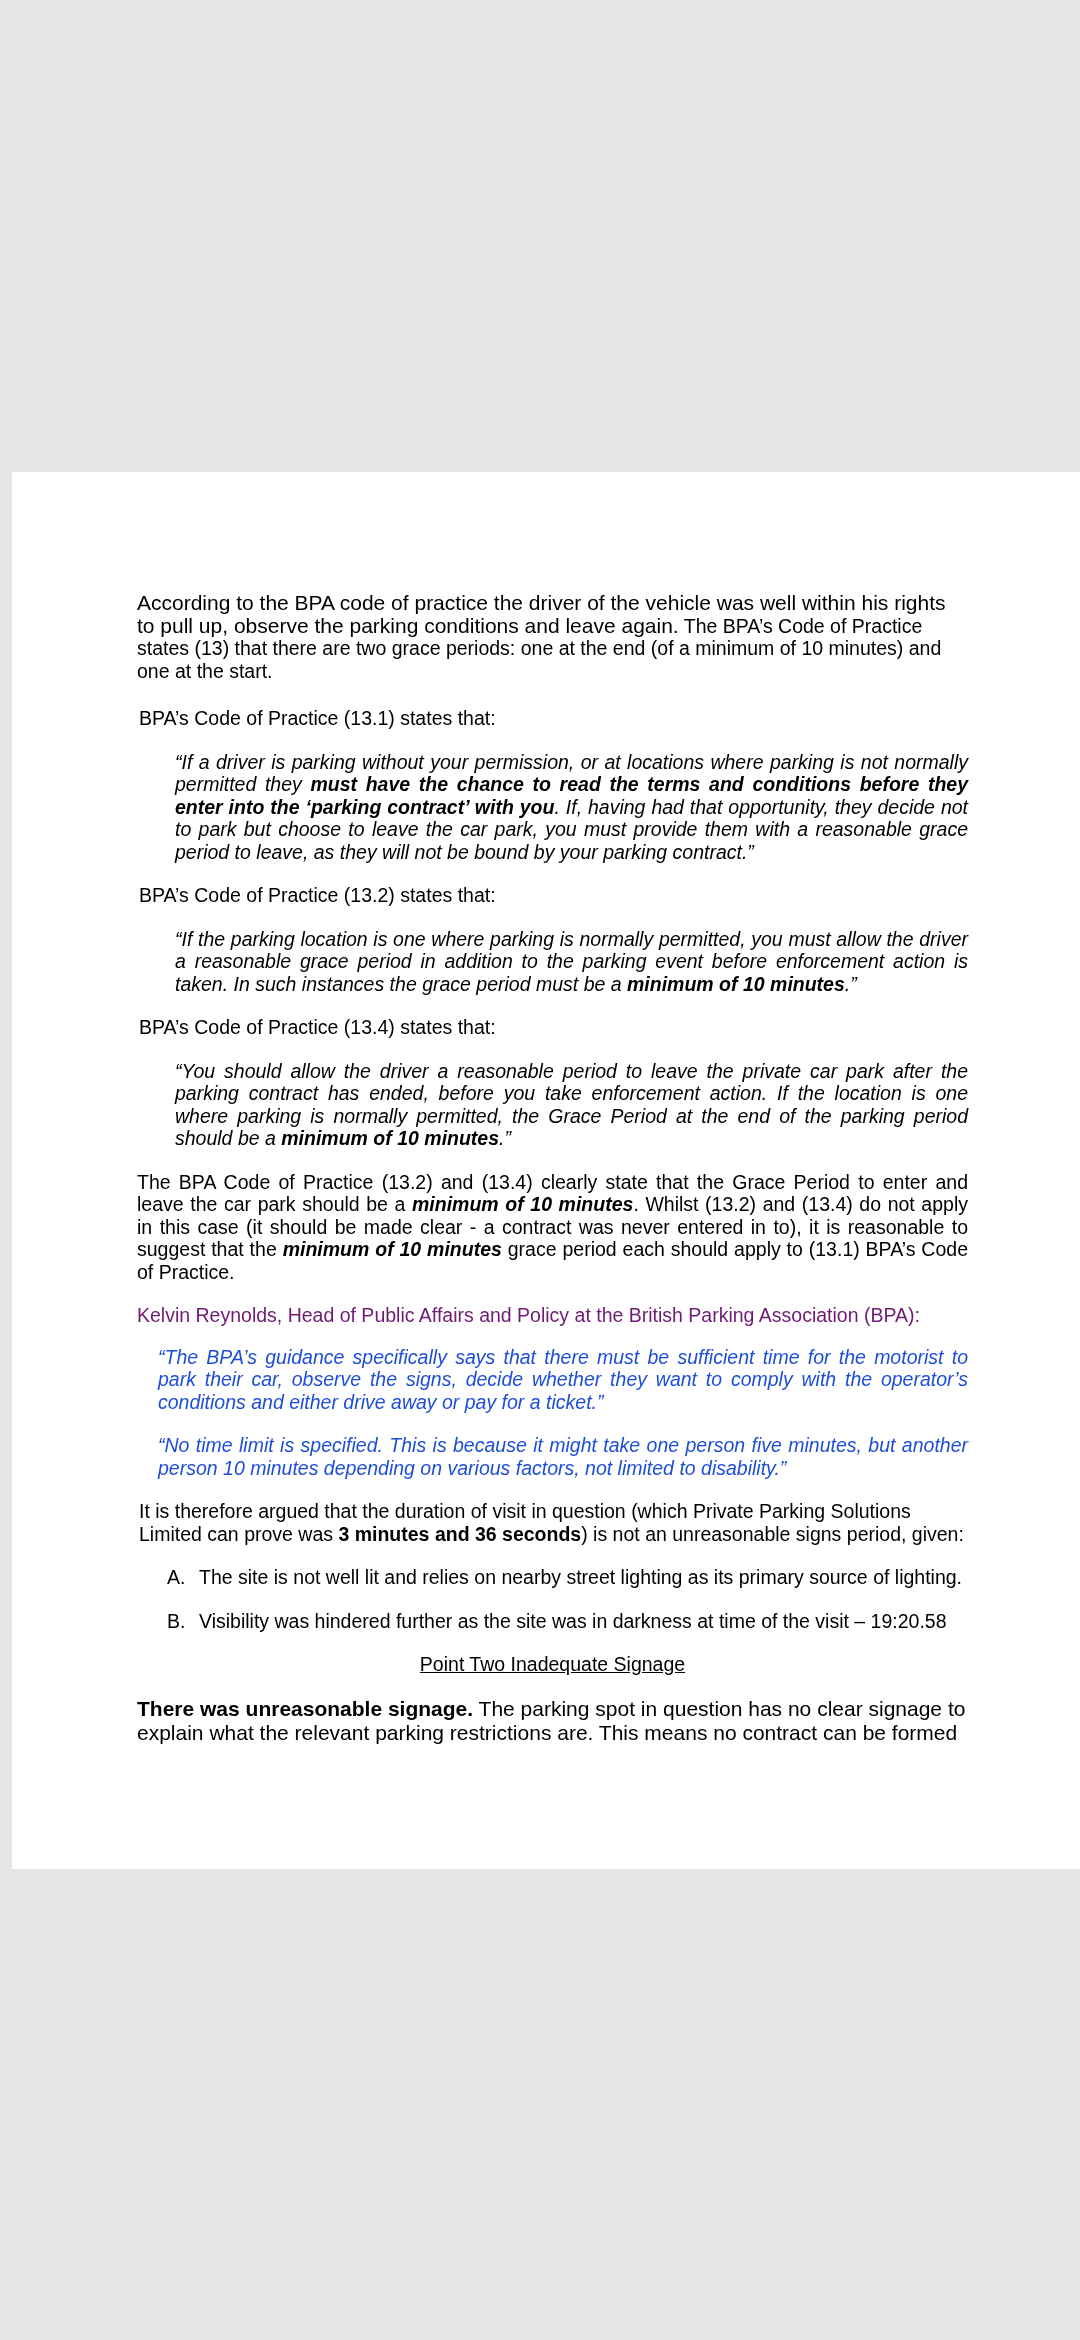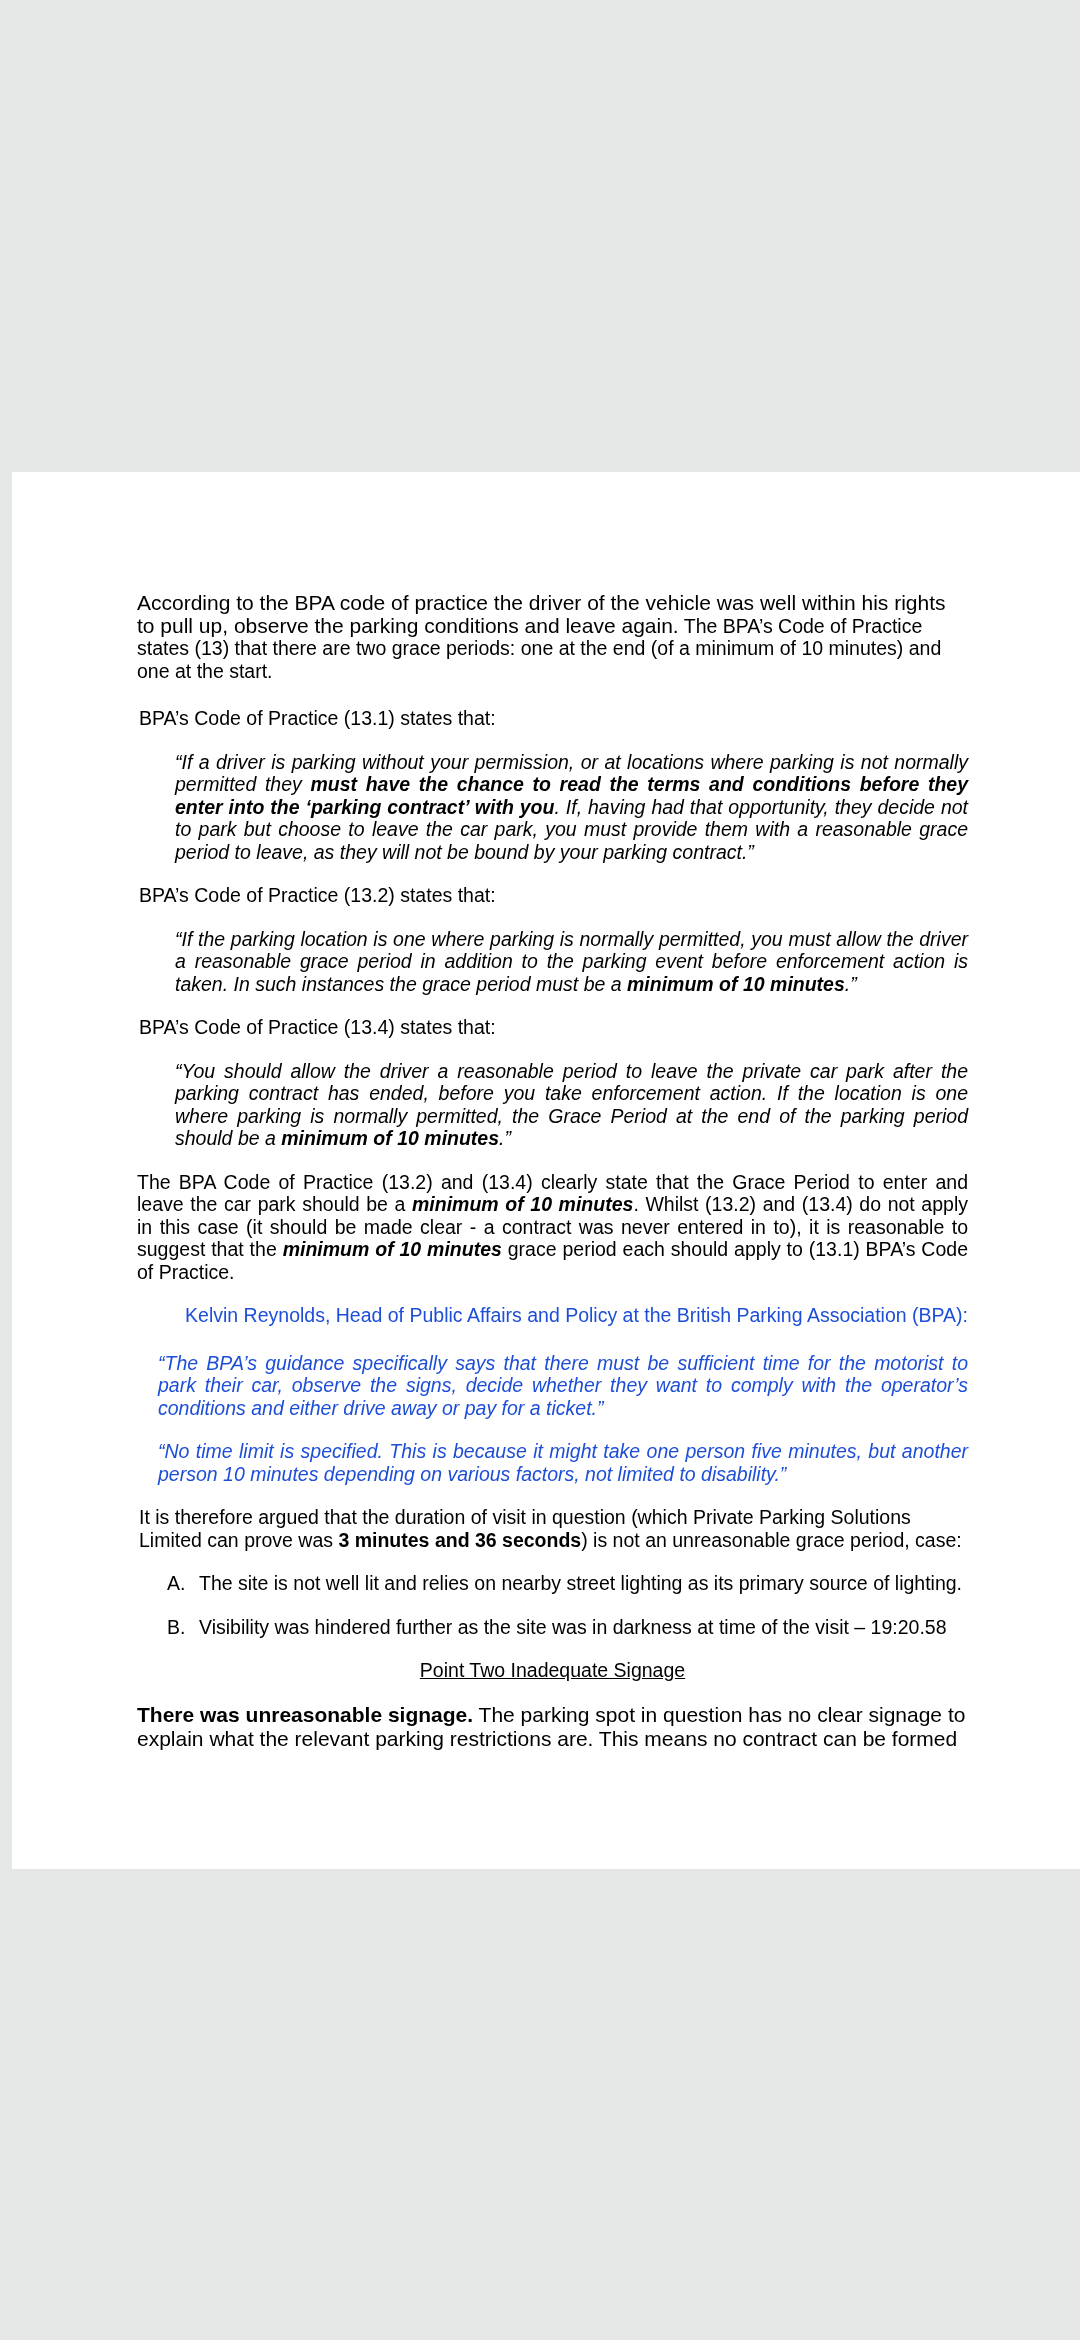--- a/index.html
+++ b/index.html
@@ -29,21 +29,21 @@
     .label { padding-left: 2px; margin-bottom: 21px; }
     .quote {
       margin-left: 38px;
       font-style: italic;
       text-align: justify;
       margin-bottom: 21px;
     }
     .quote b { font-weight: bold; font-style: italic; }
     .summary { text-align: justify; margin-bottom: 21px; }
     .summary b { font-weight: bold; font-style: italic; }
-    .attrib { color: #1d4ed8; margin-bottom: 25px; text-align: right; }
+    .attrib { color: #701a75; margin-bottom: 19px; }
     .kquote {
       margin-left: 21px;
       color: #1d4ed8;
       font-style: italic;
       text-align: justify;
       margin-bottom: 21px;
     }
     .argue { padding-left: 2px; margin-bottom: 21px; }
     .argue b { font-weight: bold; }
     .list { margin-left: 30px; margin-bottom: 21px; }
@@ -85,21 +85,21 @@
 
     <p class="summary">
       <span>The BPA Code of Practice (13.2) and (13.4) clearly state that the Grace Period to enter and leave the car park should be a </span><b>minimum of 10 minutes</b><span>. Whilst (13.2) and  (13.4) do not apply in this case (it should be made clear - a contract was never  entered in to), it is reasonable to suggest that the </span><b>minimum of 10 minutes</b><span> grace period each should apply to (13.1) BPA’s Code of Practice.</span>
     </p>
 
     <p class="attrib">Kelvin Reynolds, Head of Public Affairs and Policy at the British Parking Association (BPA):</p>
     <p class="kquote">“The BPA’s guidance specifically says that there must be sufficient time for the motorist to park their car, observe the signs, decide whether they want to comply with the operator’s conditions and either drive away or pay for a ticket.”</p>
     <p class="kquote">“No time limit is specified. This is because it might take one person five minutes, but another person 10 minutes depending on various factors, not limited to disability.”</p>
 
     <p class="argue">
-      <span>It is therefore argued that the duration of visit in question (which Private Parking Solutions Limited can prove was </span><b>3 minutes and 36 seconds</b><span>) is not an unreasonable grace period, case:</span>
+      <span>It is therefore argued that the duration of visit in question (which Private Parking Solutions Limited can prove was </span><b>3 minutes and 36 seconds</b><span>) is not an unreasonable signs period, given:</span>
     </p>
 
     <div class="list">
       <div class="list-item">
         <span class="marker">A.</span>
         <span>The site is not well lit and relies on nearby street lighting as its primary source of lighting.</span>
       </div>
       <div class="list-item">
         <span class="marker">B.</span>
         <span>Visibility was hindered further as the site was in darkness at time of the visit – 19:20.58</span>

